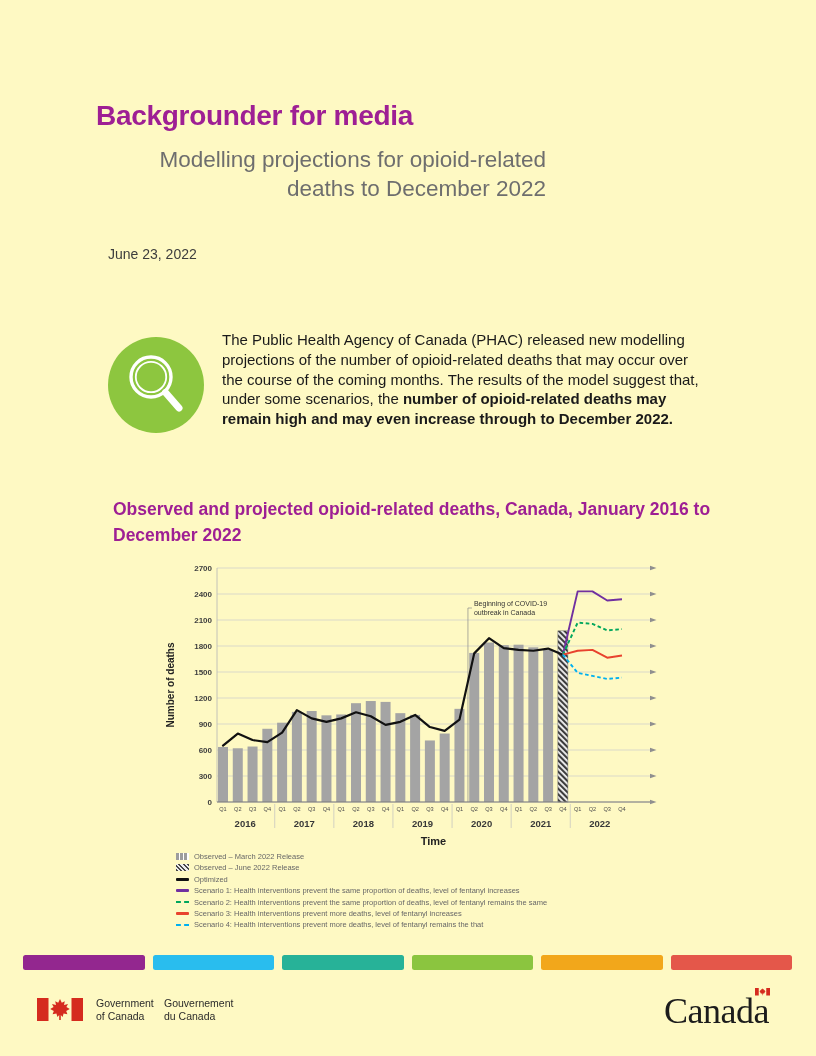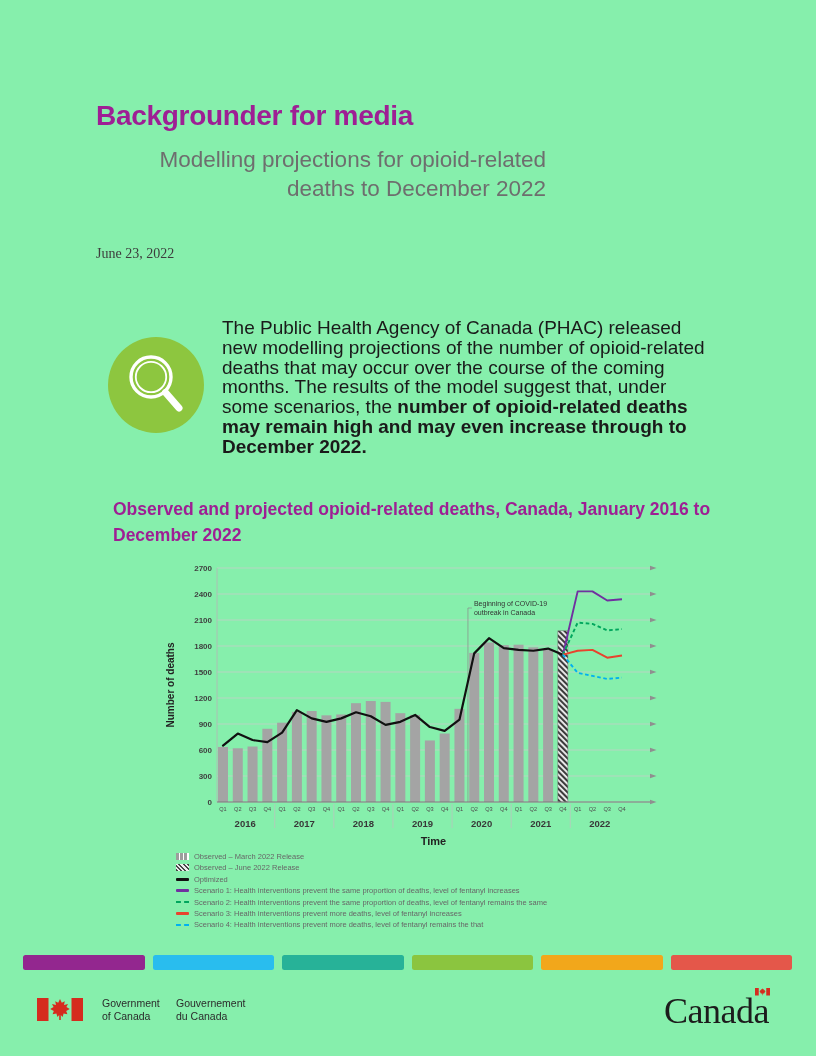--- a/index.html
+++ b/index.html
@@ -1,29 +1,29 @@
 <!DOCTYPE html>
 <html><head>
 <meta charset="utf-8">
 <style>
   html,body{margin:0;padding:0;background:#e8e8e8;}
-  .page{position:relative;width:816px;height:1056px;background:#86efac;margin:0 auto;
+  .page{position:relative;width:816px;height:1056px;background:#fef9c3;margin:0 auto;
         font-family:"Liberation Sans",sans-serif;overflow:hidden;}
 
   .title{position:absolute;left:96px;top:100px;font-size:28px;font-weight:bold;
          color:#9e1f94;letter-spacing:-0.3px;margin:0;}
   .subtitle{position:absolute;left:96px;top:145px;width:450px;font-size:22.5px;
             line-height:29px;color:#6e6e6e;text-align:right;}
-  .dateline{position:absolute;left:96px;top:246px;font-family:Liberation Serif, serif;
+  .dateline{position:absolute;left:108px;top:246px;font-family:Liberation Sans, sans-serif;
             font-size:14px;color:#3d3d3d;}
 
   .callout-icon-circle{position:absolute;left:108px;top:337px;width:96px;height:96px;
             border-radius:50%;background:#8dc63f;}
-  .callout-text{position:absolute;left:222px;top:318px;width:487px;margin:0;
-            font-size:19px;line-height:19.8px;color:#1a1a1a;}
+  .callout-text{position:absolute;left:222px;top:330px;width:487px;margin:0;
+            font-size:15px;line-height:19.8px;color:#1a1a1a;}
   .callout-text strong{font-weight:bold;}
 
   .section-heading{position:absolute;left:96px;top:479px;width:630px;margin:17px;
             font-size:17.5px;line-height:26px;font-weight:bold;color:#9e1f94;}
 
   #chart-svg{position:absolute;left:160px;top:556px;width:530px;height:296px;
             font-family:"Liberation Sans",sans-serif;}
 
   #legend{position:absolute;left:176px;top:852px;}
   .lg-row{display:flex;align-items:center;gap:5px;margin-bottom:2.4px;
@@ -31,21 +31,21 @@
   .sw{width:13px;flex:0 0 auto;display:inline-block;}
   .sw-bars{height:7px;background:repeating-linear-gradient(90deg,#9d9d9d 0 2.6px,#ffffff 2.6px 4.2px);}
   .sw-hatch{height:7px;background:repeating-linear-gradient(45deg,#474747 0 1.5px,#ededed 1.5px 3.1px);}
   .sw-line{height:3px;border-radius:1px;}
   .sw-dash{height:0;border-top:2.6px dashed #000;}
 
   #color-bar{position:absolute;left:23px;top:955px;width:769px;height:15px;
              display:flex;gap:8px;}
   #color-bar span{flex:1;border-radius:2.5px;}
 
-  .signature{position:absolute;left:37px;top:997px;display:flex;align-items:flex-start;gap:12px;}
+  .signature{position:absolute;left:37px;top:997px;display:flex;align-items:flex-start;gap:6px;}
   .sig-flag{flex:0 0 auto;margin-top:1px;}
   .sig-text{font-size:10.5px;line-height:12.5px;color:#2b2b2b;}
   .sig-en{margin-left:7px;width:62px;}
   .sig-fr{width:78px;}
 
   .wordmark{position:absolute;left:664px;top:990px;font-family:"Liberation Serif",serif;
             font-size:36px;color:#1c1c1c;letter-spacing:-0.5px;}
   .wordmark .wm-flag{position:absolute;right:-1px;top:-2px;}
 </style>
 </head>

